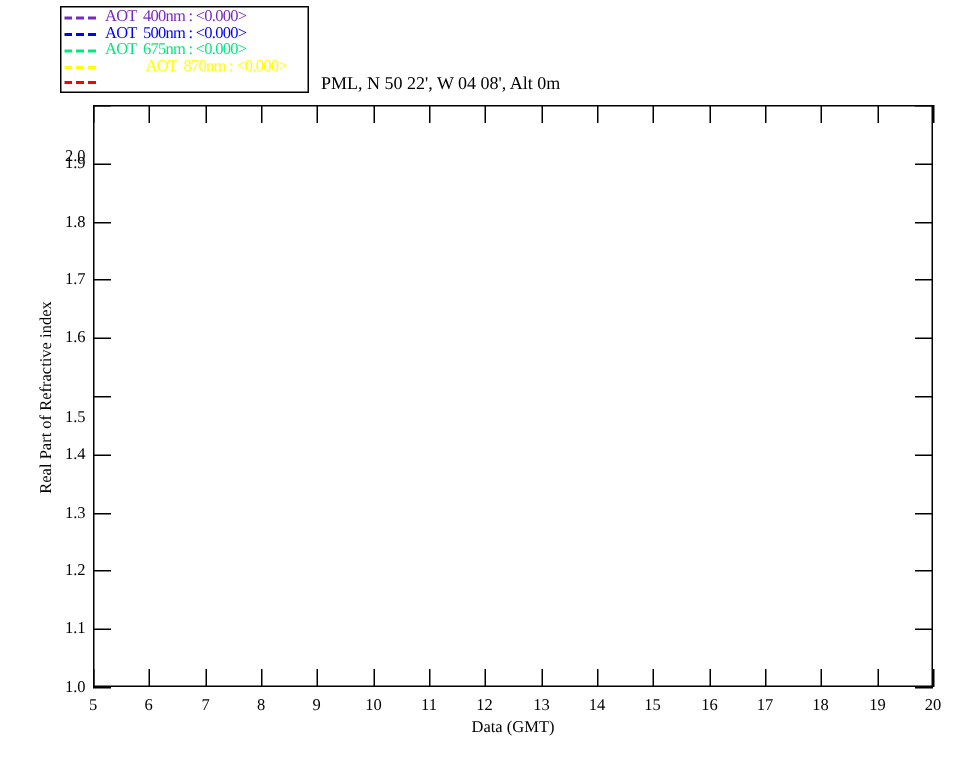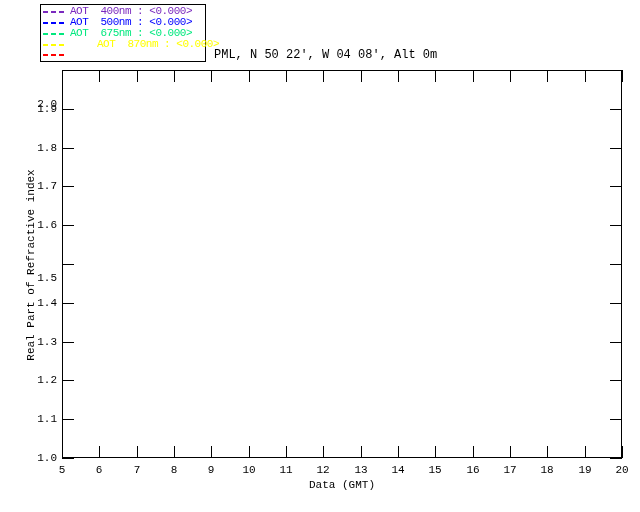--- a/index.html
+++ b/index.html
@@ -1,18 +1,18 @@
 <!DOCTYPE html>
 <html><head>
 <meta charset="utf-8">
 <style>
   html,body { margin:0; padding:0; background:#ffffff; }
   #screen {
     position:relative; width:640px; height:512px; background:#ffffff;
-    font-family:Liberation Mono, monospace;
+    font-family:Liberation Serif, serif;
     color:#000; overflow:hidden;
   }
   
   #legend {
     position:absolute; left:40px; top:4px; width:166px; height:58px;
     border:1px solid #000; box-sizing:border-box;
     display:flex; flex-direction:column; justify-content:space-around;
     padding:1px 0 1px 2px;
   }
   .legend-row { display:flex; align-items:center; height:11px; }

